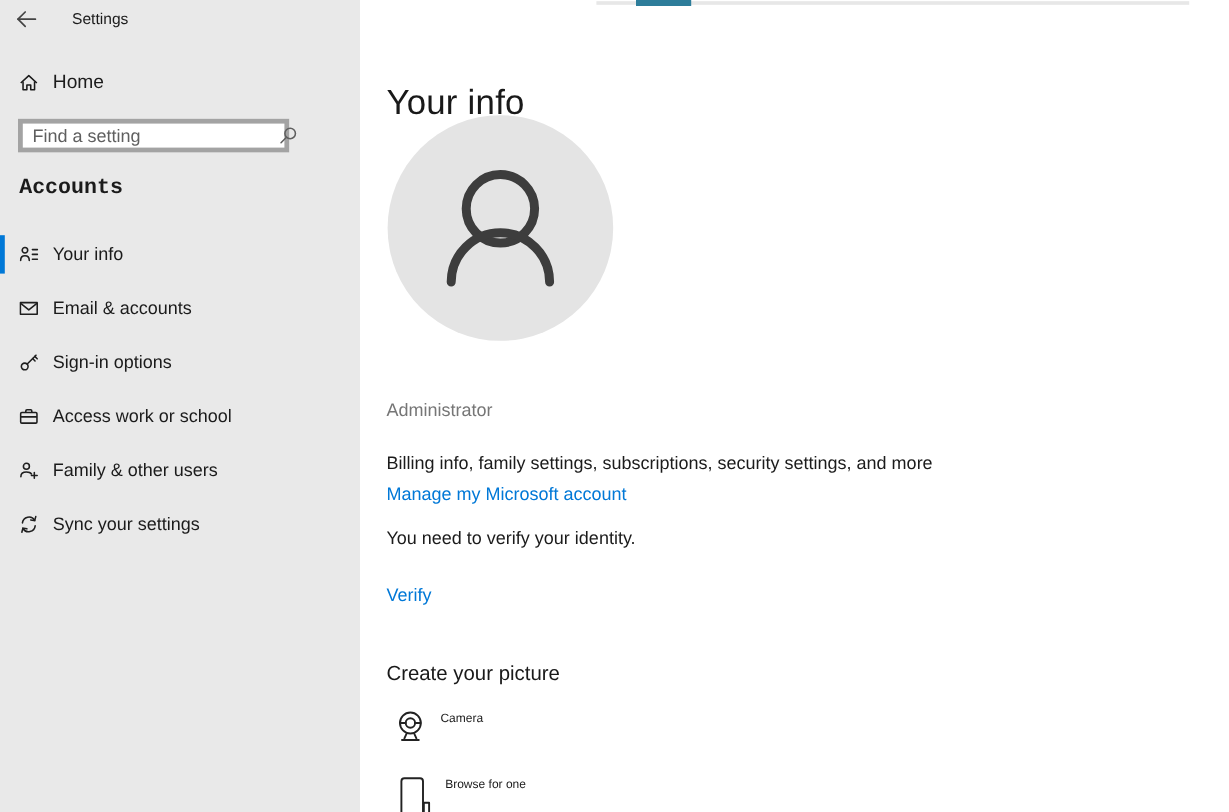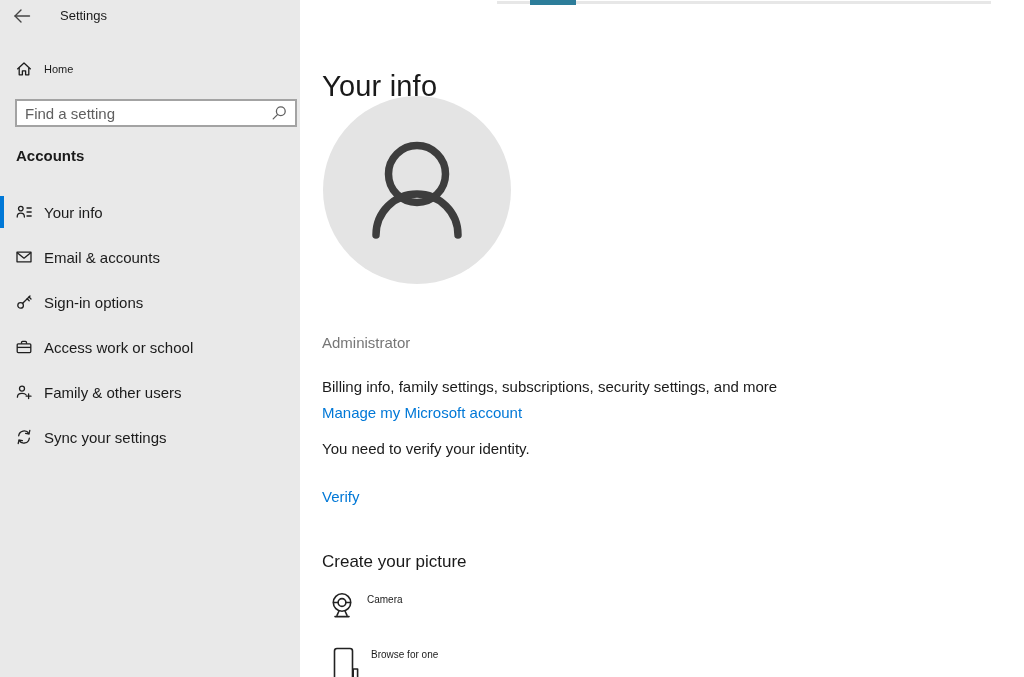--- a/index.html
+++ b/index.html
@@ -8,26 +8,26 @@
     font-family:"Liberation Sans", sans-serif;background:#ffffff;
     color:#1b1b1b;
   }
   
   .sidebar{position:absolute;left:0;top:0;width:300px;height:677px;background:#e9e9e9;}
   .titlebar{position:absolute;left:0;top:0;width:264px;height:34px;}
   .back-btn{position:absolute;left:13px;top:7px;width:18px;height:18px;cursor:pointer;color:#444;}
   .win-title{position:absolute;left:60px;top:8px;font-size:13px;color:#1b1b1b;}
   .home-row{position:absolute;left:0;top:52px;width:300px;height:34px;display:flex;align-items:center;padding-left:16px;box-sizing:border-box;cursor:pointer;}
   .home-row .nav-icon{margin-right:12px;}
-  .home-label{font-size:11px;color:#1b1b1b;}
-  .search-box{position:absolute;left:15px;top:99px;width:282px;height:28px;background:#fff;border:2px solid #a3a3a3;box-sizing:border-box;display:flex;align-items:center;}
+  .home-label{font-size:16px;color:#1b1b1b;}
+  .search-box{position:absolute;left:15px;top:99px;width:226px;height:28px;background:#fff;border:4px solid #a3a3a3;box-sizing:border-box;display:flex;align-items:center;}
   .search-input{flex:1;border:none;outline:none;background:transparent;font-size:15px;color:#333;padding:0 6px 0 8px;font-family:"Liberation Sans", sans-serif;}
   .search-input::placeholder{color:#5f5f5f;opacity:1;}
   .search-glyph{width:16px;height:16px;margin-right:8px;color:#5f5f5f;flex:0 0 auto;}
-  .section-header{position:absolute;left:16px;top:147px;font-size:15px;font-weight:bold;color:#1b1b1b;}
+  .section-header{position:absolute;left:16px;top:147px;font-size:18px;font-weight:bold;color:#1b1b1b;font-family:Liberation Mono, monospace;}
   .nav-item{position:absolute;left:0;width:300px;height:36px;display:flex;align-items:center;padding-left:16px;box-sizing:border-box;cursor:pointer;}
   .nav-item .nav-icon{margin-right:12px;color:#1f1f1f;flex:0 0 auto;}
   .nav-label{font-size:15px;color:#1b1b1b;white-space:nowrap;}
   .nav-item.selected::before{content:"";position:absolute;left:0;top:2px;width:4px;height:32px;background:#0078d7;}
   .nav-icon{width:16px;height:16px;}
   .nav-icon svg{display:block;width:16px;height:16px;}
   
   .main{position:absolute;left:300px;top:0;width:724px;height:677px;background:#fff;}
   .progress-track{position:absolute;left:197px;top:1px;width:494px;height:3px;background:#e7e7e7;}
   .progress-fill{position:absolute;left:230px;top:0;width:46px;height:5px;background:#2d7d9a;}

